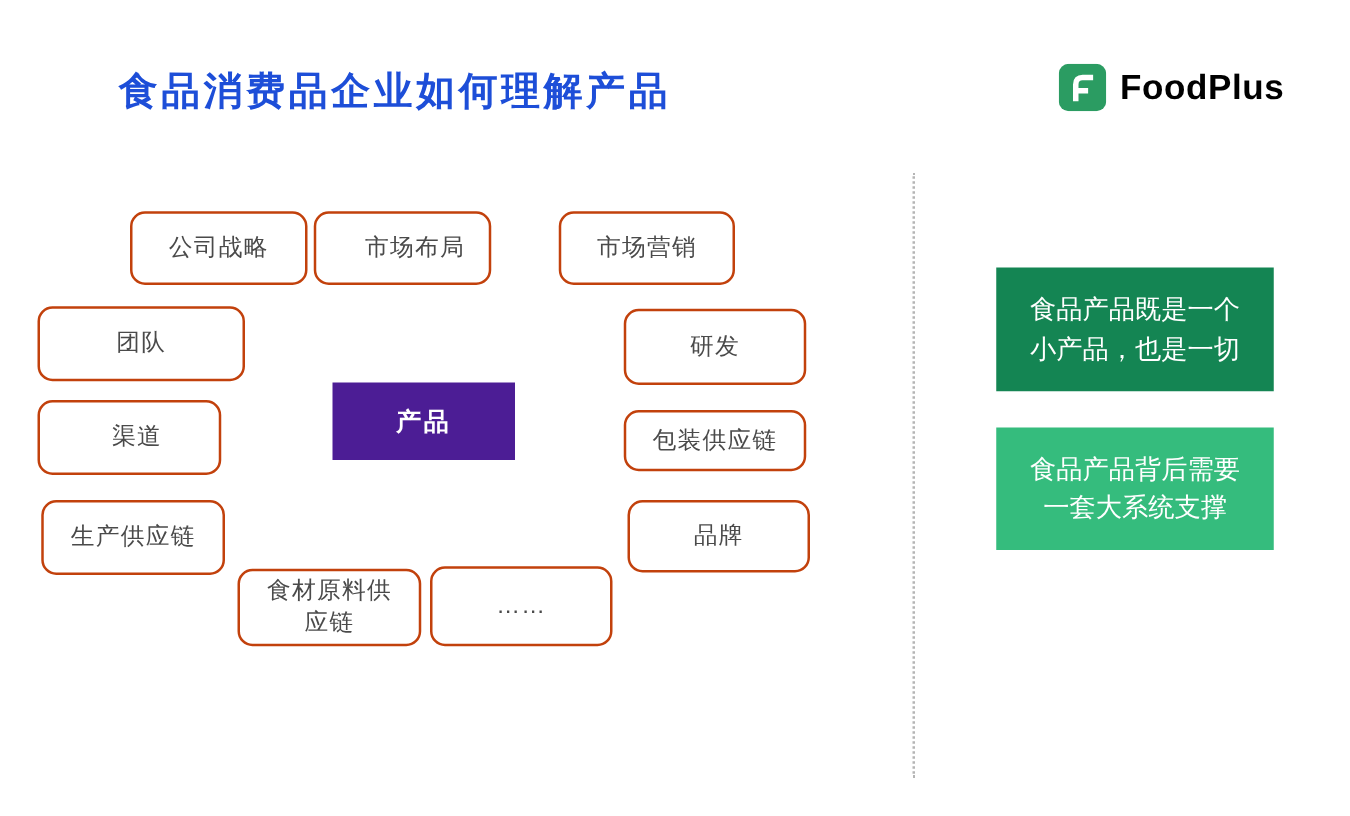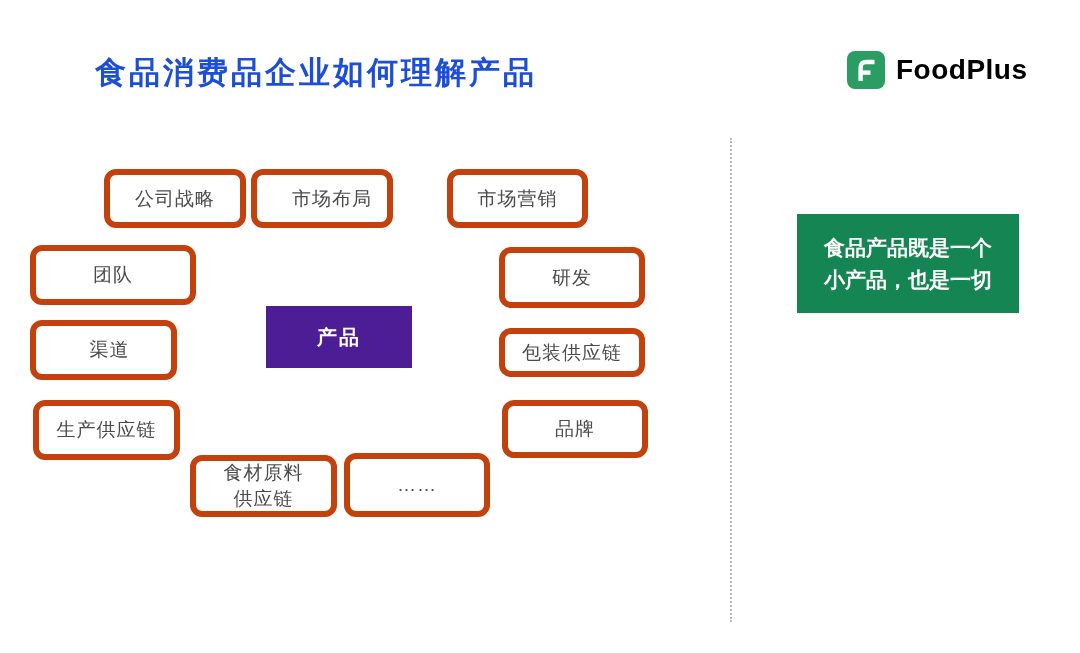--- a/index.html
+++ b/index.html
@@ -12,21 +12,21 @@
     font-size:31px;font-weight:bold;letter-spacing:3px;color:#1d4ed8;
   }
   .logo{
     position:absolute;left:847px;top:51px;display:flex;align-items:center;gap:11px;
   }
   .logo-mark{width:38px;height:38px;display:block;}
   .logo-text{font-size:28px;font-weight:600;color:#000000;letter-spacing:0.5px;}
 
   .node{
     position:absolute;box-sizing:border-box;
-    background:#ffffff;border:6px solid #c2410c;border-radius:12px;
+    background:#ffffff;border:2px solid #c2410c;border-radius:12px;
     display:flex;align-items:center;justify-content:center;text-align:center;
     font-size:19px;color:#4A4A4A;line-height:1.35;letter-spacing:1px;
   }
   .n0{left:104px;top:169px;width:142px;height:59px;}
   .n1{left:251px;top:169px;width:142px;height:59px;padding-left:20px;}
   .n2{left:447px;top:169px;width:141px;height:59px;}
   .n3{left:30px; top:245px;width:166px;height:60px;}
   .n4{left:499px;top:247px;width:146px;height:61px;text-align:right;}
   .n5{left:30px; top:320px;width:147px;height:60px;padding-left:12px;}
   .n6{left:499px;top:328px;width:146px;height:49px;}
@@ -41,21 +41,21 @@
     display:flex;align-items:center;justify-content:center;
   }
 
   .divider{
     position:absolute;left:730px;top:138px;height:484px;width:0;
     border-left:2px dotted #B5B5B5;
   }
 
   .callout{
     position:absolute;left:797px;width:222px;box-sizing:border-box;
-    color:#ffffff;font-size:21px;font-weight:bold;line-height:1.5;
+    color:#ffffff;font-size:21px;font-weight:normal;line-height:1.5;
     display:flex;align-items:center;justify-content:center;text-align:center;
     padding:0 20px;
   }
   .callout-1{top:214px;height:99px;background:#148553;}
   .callout-2{top:342px;height:98px;background:#35BC7D;}
 </style>
 </head>
 <body>
 
 <div class="page">
@@ -84,14 +84,15 @@
     <div class="node n7">生产供应链</div>
     <div class="node n8">品牌</div>
     <div class="node n9">食材原料供应链</div>
     <div class="node n10">……</div>
     <div class="center-node">产品</div>
   </div>
 
   <div class="divider"></div>
 
   <div class="callout callout-1" style="background: rgb(20, 133, 83);">食品产品既是一个小产品，也是一切</div>
+  <div class="callout callout-2" style="background: rgb(53, 188, 125);">食品产品背后需要一套大系统支撑</div>
 
 </div>
 
 </body></html>

